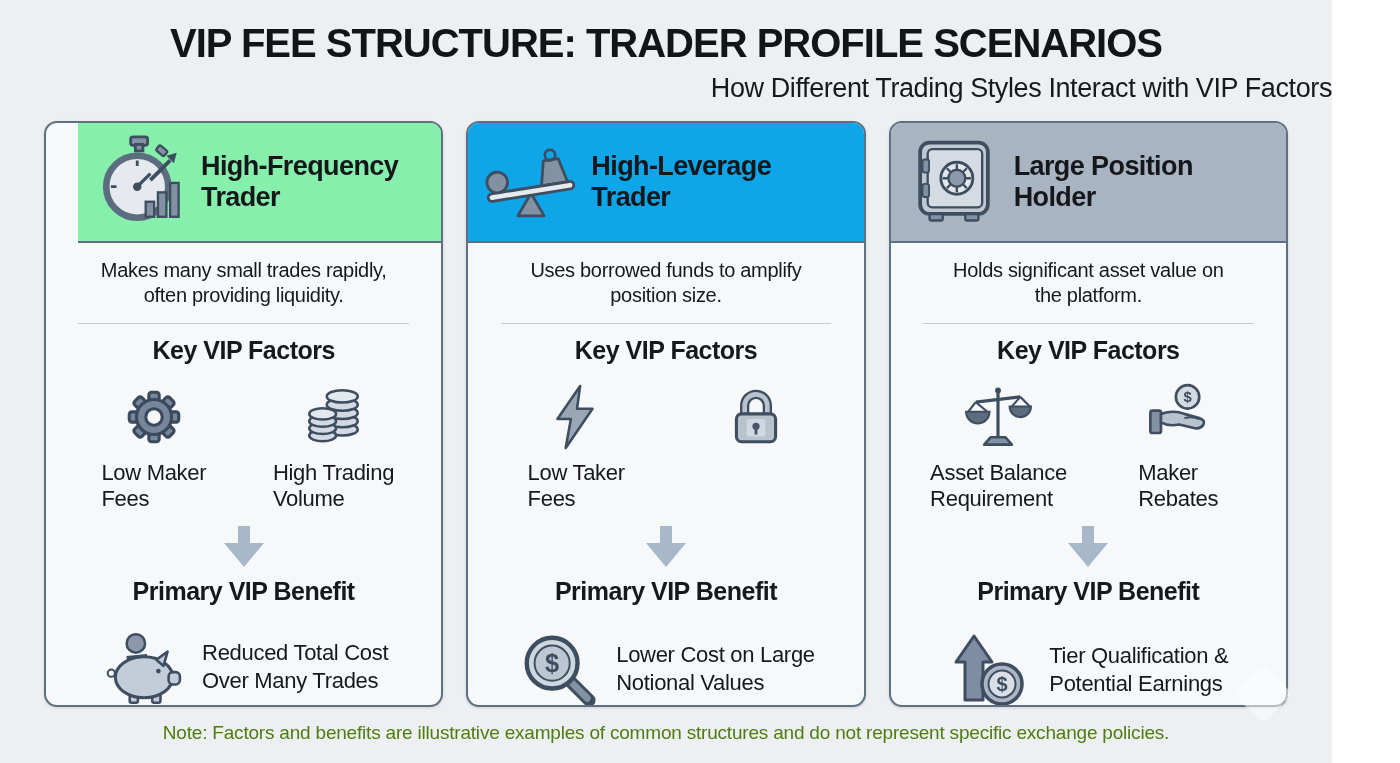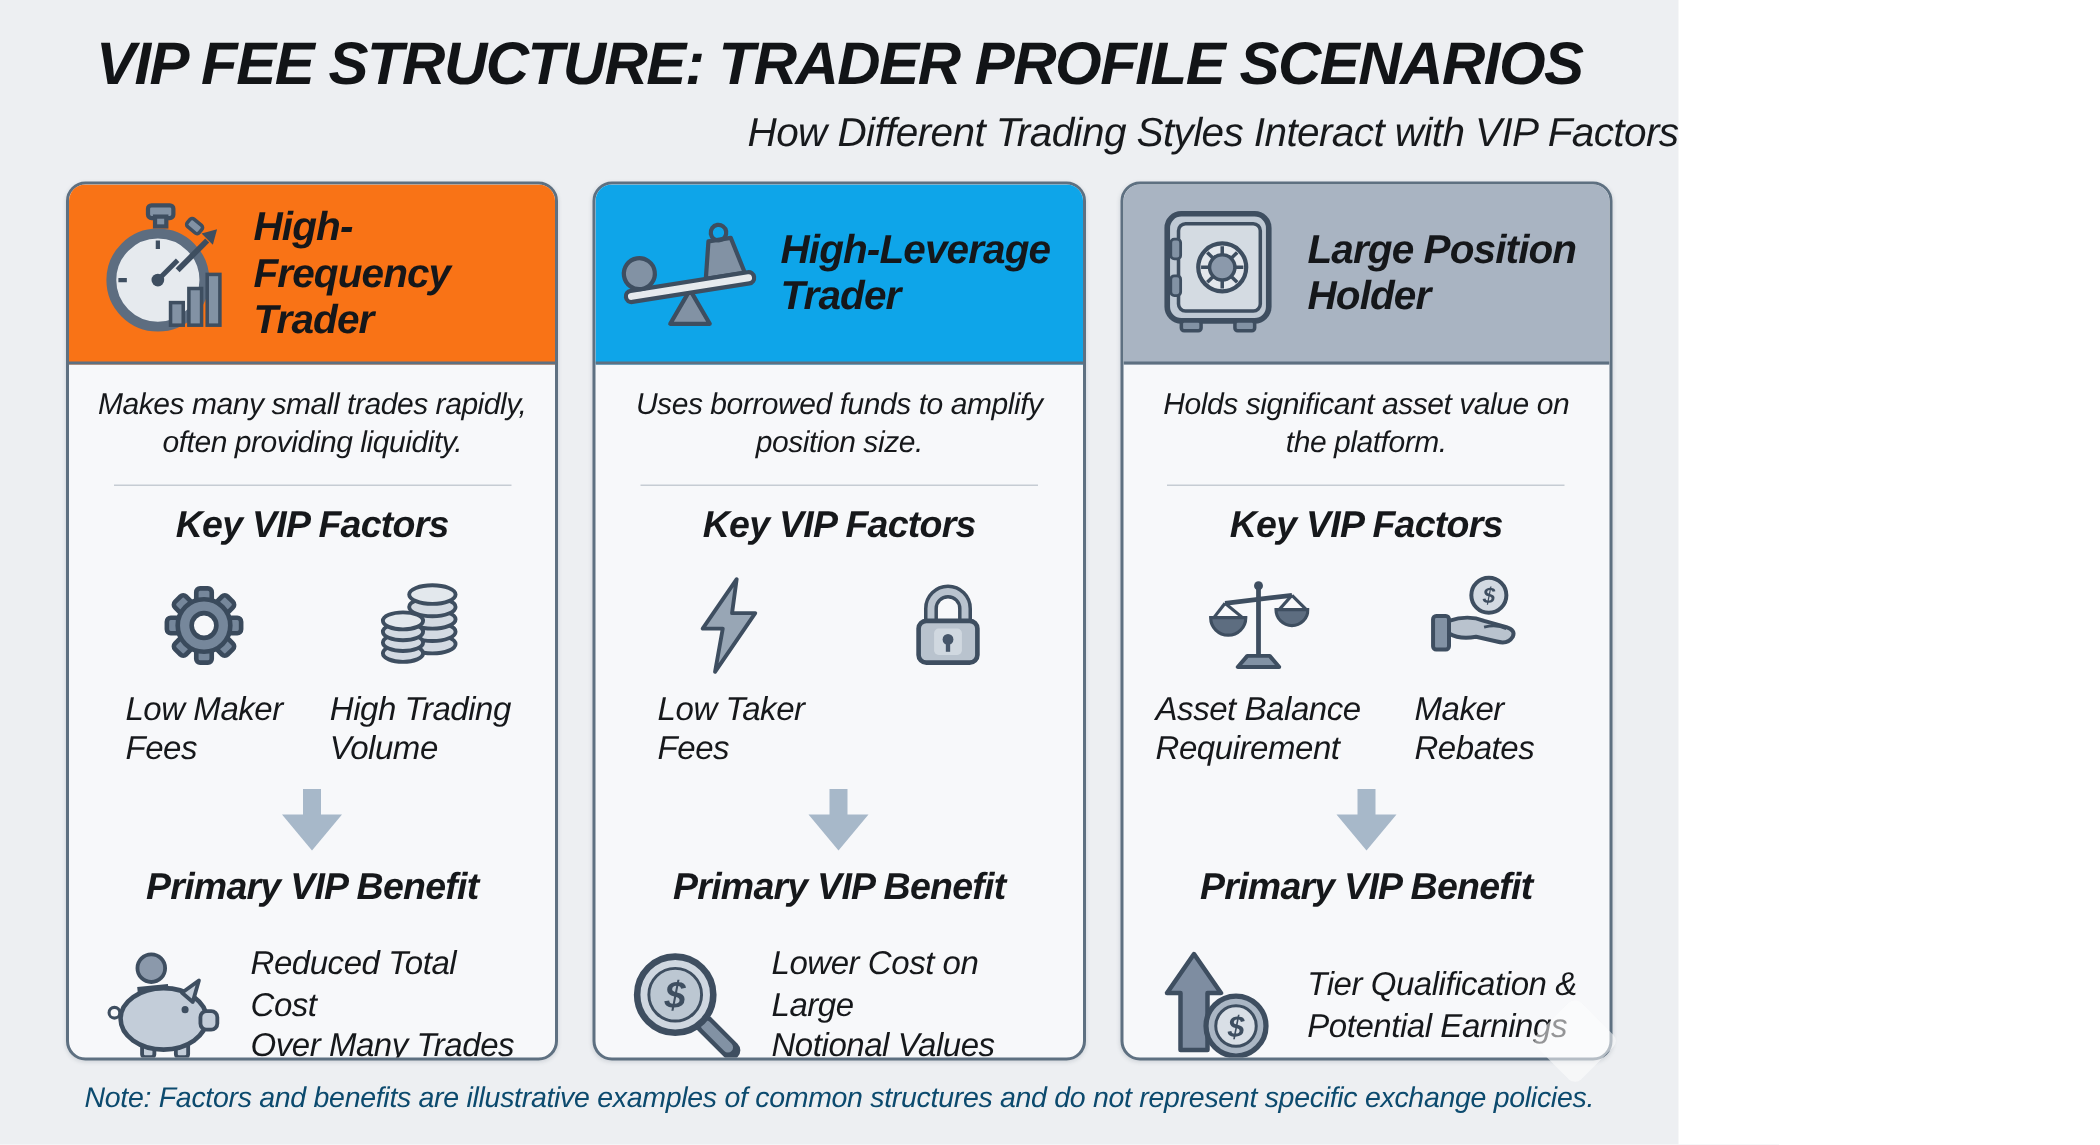--- a/index.html
+++ b/index.html
@@ -1,40 +1,40 @@
 <!DOCTYPE html>
 <html><head>
 <meta charset="utf-8">
 <style>
   html,body { margin:0; padding:0; }
   .page {
-    position:relative; width:1119px; height:763px;
+    position:relative; width:1332px; height:763px;
     background:#edeff2; overflow:hidden;
-    font-family:"Liberation Sans", sans-serif; color:#16181b;font-style:italic;
+    font-family:"Liberation Sans", sans-serif; color:#16181b;
   }
   .main-title {
     text-align:center; padding-top:22px; font-size:40px; font-weight:bold;
     letter-spacing:-1px; color:#121417; line-height:1.05;
   }
   .sub-title {
     text-align:right; margin-top:9px; font-size:27px; font-weight:400;
     letter-spacing:-0.4px; color:#17191c;
   }
   .cards { display:flex; gap:23px; padding:0 44px; margin-top:17px; }
   .card {
     flex:1; height:586px; background:#f7f8fa; box-sizing:border-box;
     border:2px solid #5e7081; border-radius:13px; overflow:hidden;
     display:flex; flex-direction:column;
     box-shadow:0 1px 3px rgba(60,75,95,.18);
   }
   .card-header {
     height:118px; flex:0 0 118px; display:flex; align-items:center;
     padding:0 10px 0 16px; gap:13px; border-bottom:2px solid #5e7081;
   }
-  .card-1 .card-header { background:#f97316; }
+  .card-1 .card-header { background:#86efac;margin-left:32px; }
   .card-2 .card-header { background:#0ea5e9; }
   .card-3 .card-header { background:#a9b4c2; }
   .card-title { font-size:27px; font-weight:bold; letter-spacing:-0.6px; color:#15171a; }
   .card-body {
     flex:1; display:flex; flex-direction:column; align-items:center;
     padding:15px 18px 10px;
   }
   .pre { white-space:pre-line; }
   .desc {
     font-size:20px; line-height:1.27; text-align:center;
@@ -47,21 +47,21 @@
   .factor-icon { height:72px; display:flex; align-items:flex-end; justify-content:center; }
   .factor-label {
     margin-top:10px; font-size:22px; line-height:1.2; 
     letter-spacing:-0.3px;
   }
   .flow-arrow { margin:13px 0 6px; line-height:0; }
   .benefit-row { display:flex; align-items:center; gap:17px; margin-top:9px; }
   .benefit-label { font-size:22px; line-height:1.27; letter-spacing:-0.3px; text-align:left; }
   .footnote {
     text-align:center; margin-top:15px; font-size:19px;
-    letter-spacing:-0.2px; color:#0c4a6e;
+    letter-spacing:-0.2px; color:#4d7c0f;
   }
   .watermark {
     position:absolute; right:48px; bottom:48px; width:42px; height:42px;
     background:#fdfdfe; opacity:.55; transform:rotate(45deg); border-radius:6px;
   }
   svg { display:block; }
 </style>
 </head>
 <body>
 

